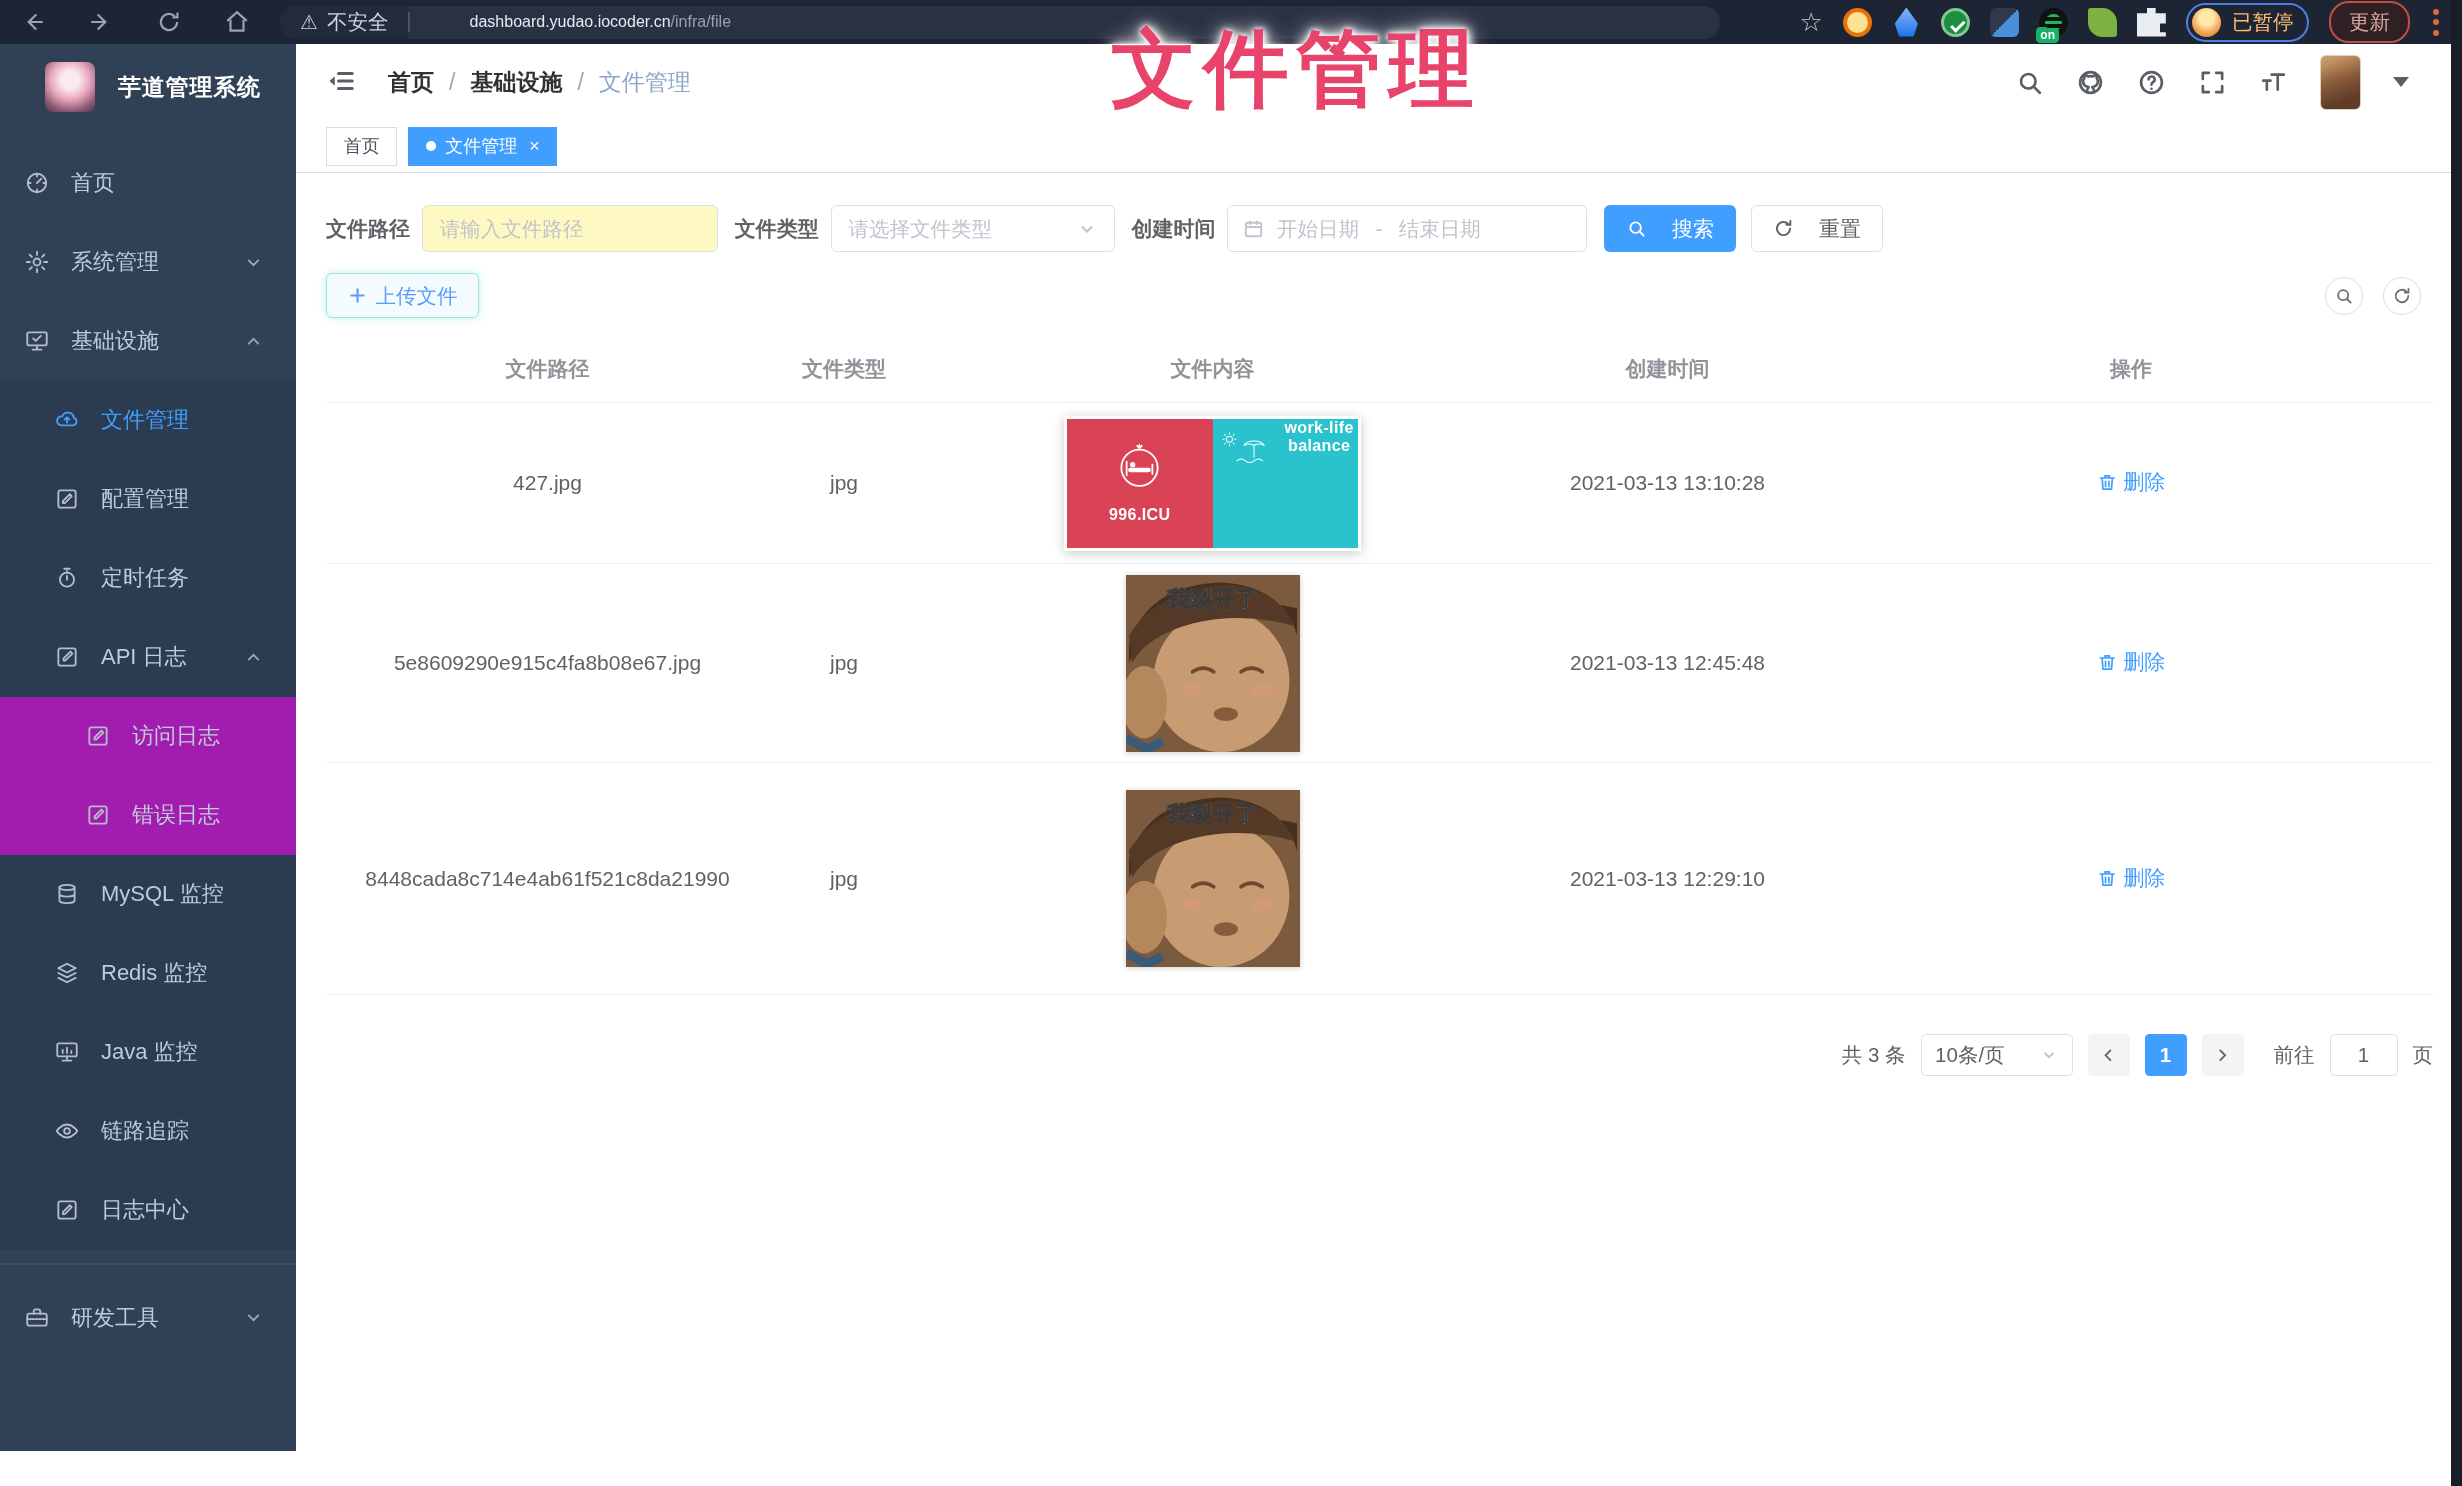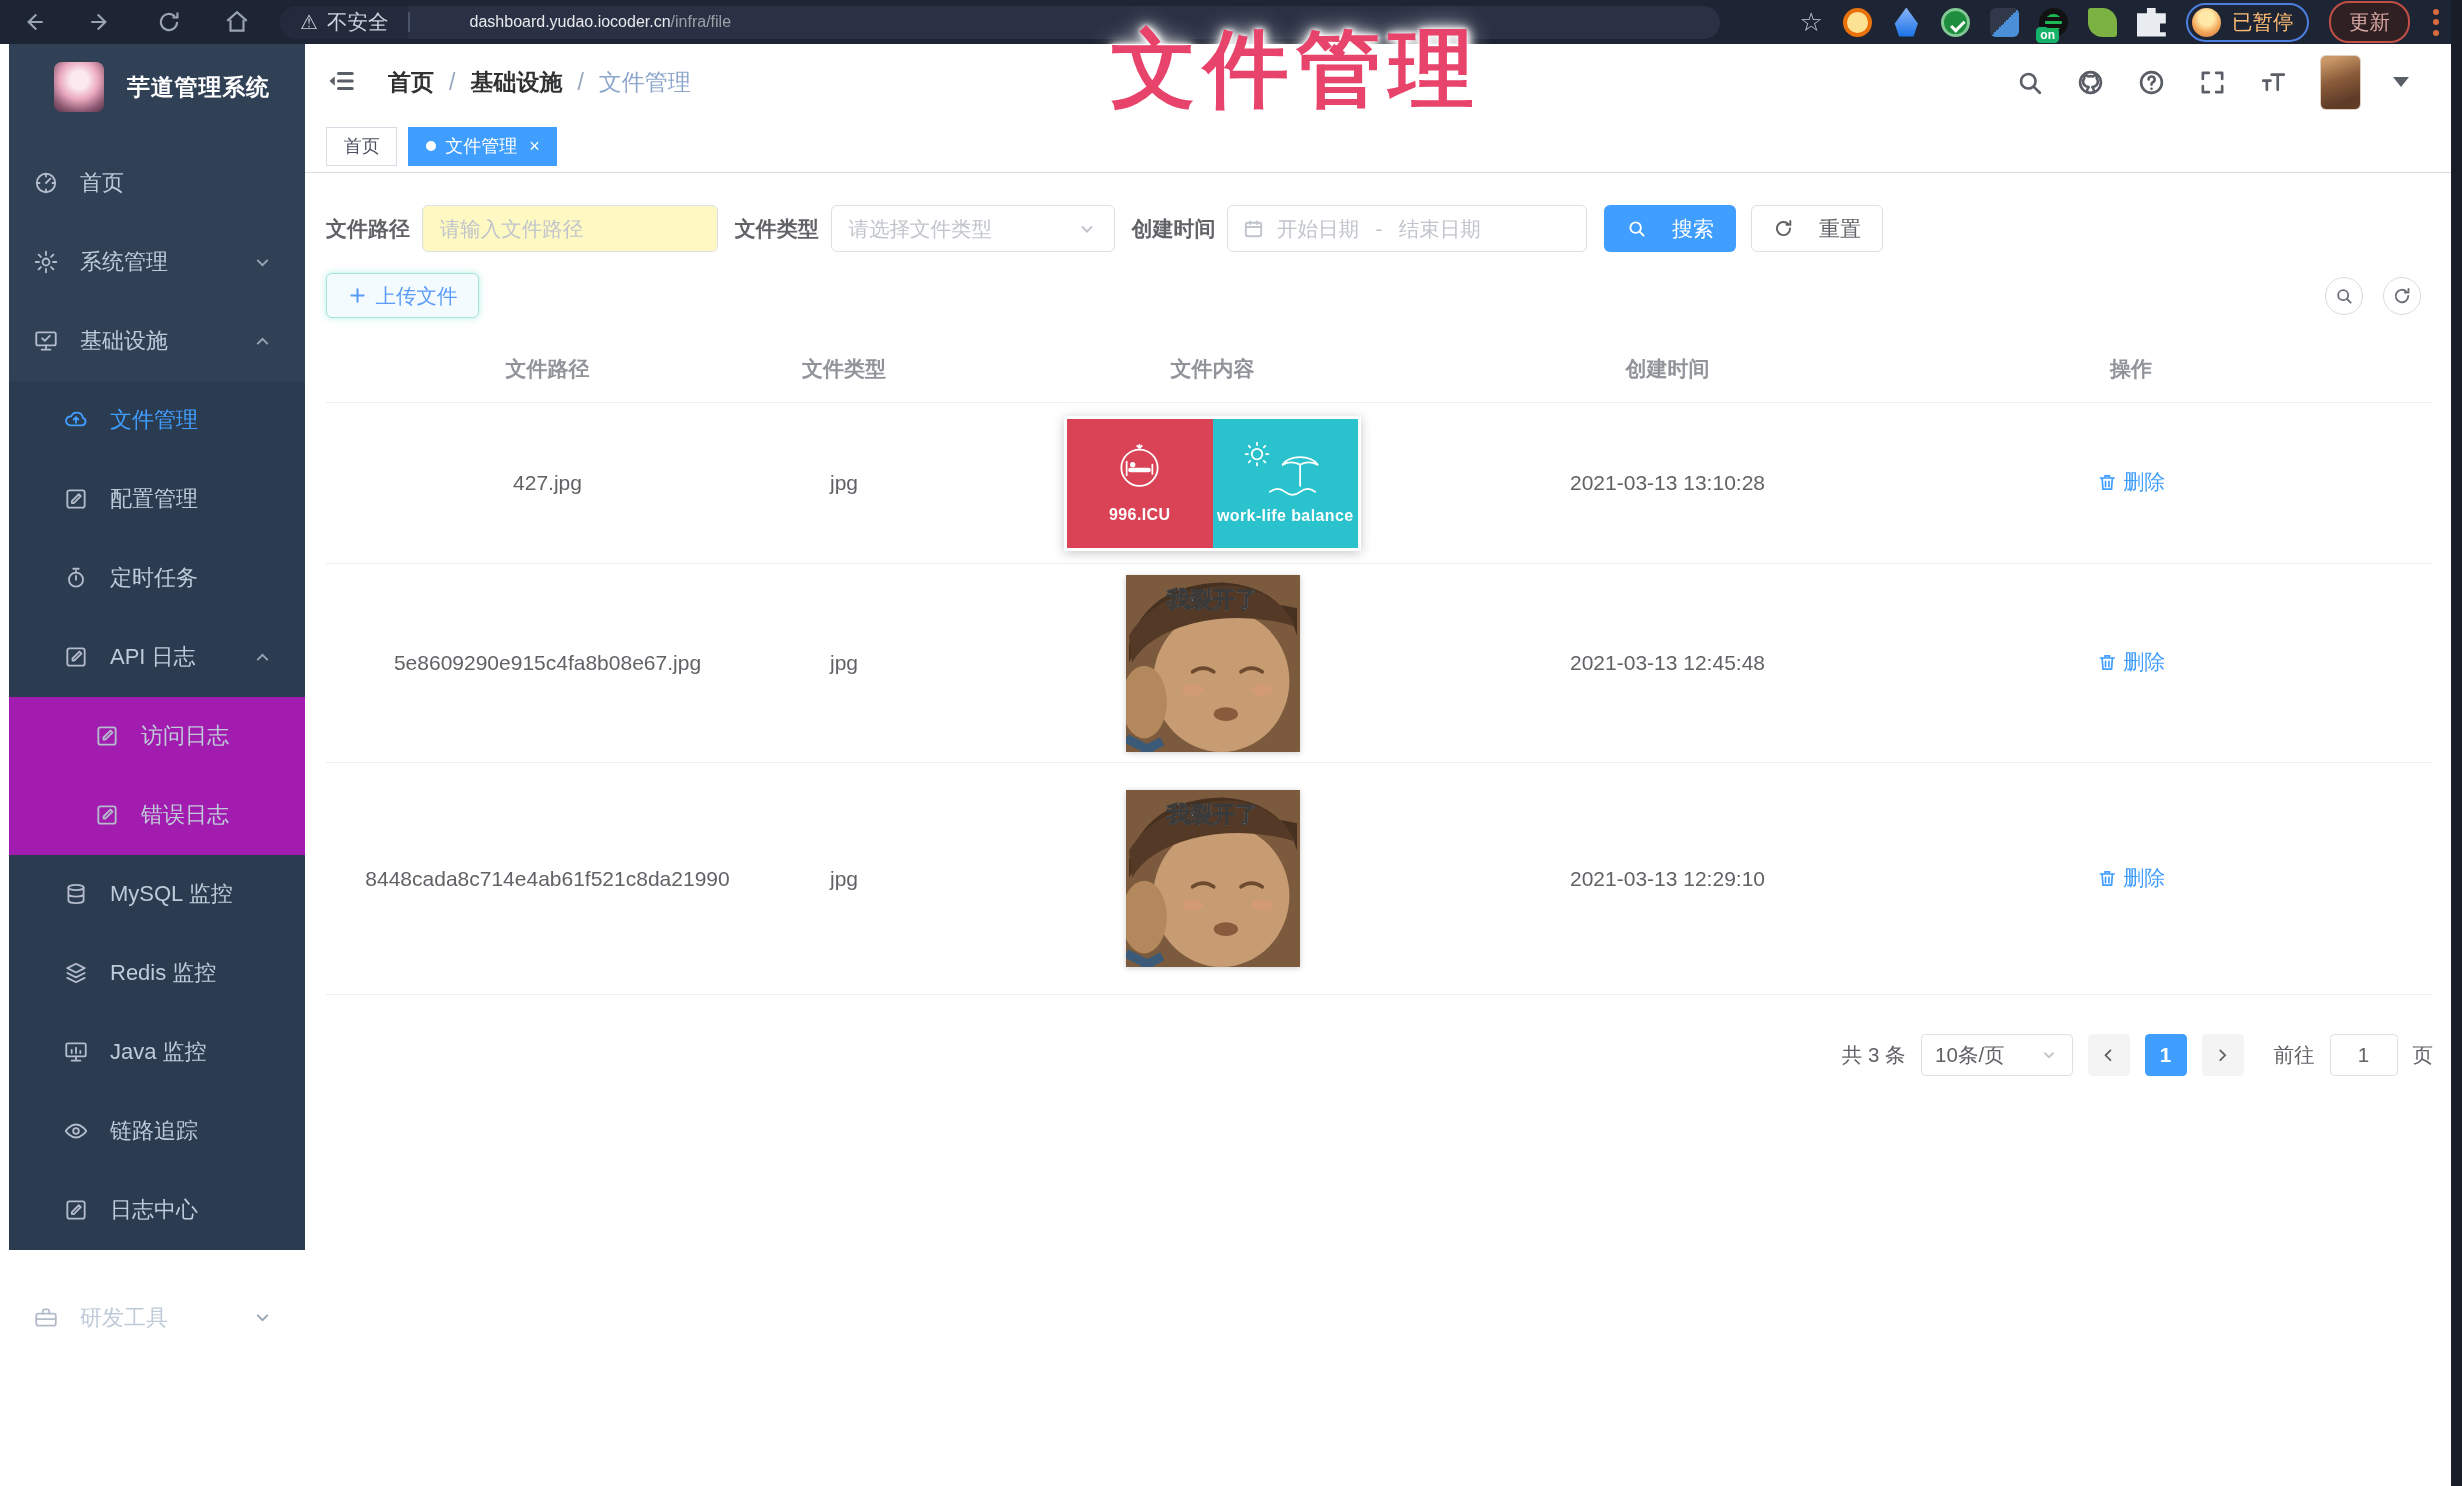--- a/index.html
+++ b/index.html
@@ -40,21 +40,21 @@
     border-radius:23px; padding:3px 13.6px 3px 4.5px; }
   .paused-avatar { width:29px; height:29px; border-radius:50%;
     background:radial-gradient(circle at 50% 35%,#ffe9a8 30%,#f2a65a 60%,#c96f3b); }
   .paused-label { color:#fdba74; font-size:20.5px; }
   .update-pill { border:2.3px solid #c24f45; background:#2f2023; color:#dba9a4;
     border-radius:20px; padding:5.3px 18px; font-size:20.5px; }
   .kebab { display:flex; flex-direction:column; gap:4.5px; padding:0 3px; }
   .kebab i { width:6px; height:6px; border-radius:50%; background:#d86a3e; }
 
   
-  .sidebar { position:absolute; left:9px; top:44px; width:296px; height:1206px; background:#304156; z-index:2; }
+  .sidebar { position:absolute; left:0; top:44px; width:296px; height:1407px; background:#304156; z-index:2; }
   .logo-row { display:flex; align-items:center; gap:23px; padding:18px 0 15px 45px; }
   .logo-avatar { width:50px; height:50px; border-radius:7.6px;
     background:radial-gradient(circle at 50% 36%,#fbe9ef 22%,#e9a8bd 48%,#8a5670 78%,#54344a); }
   .logo-title { color:#fff; font-size:23px; font-weight:bold; letter-spacing:0.8px; }
   .menu { margin-top:16.7px; }
   .mi { height:79px; display:flex; align-items:center; gap:21px; padding-left:24px;
     color:#bfcbd9; font-size:22px; cursor:pointer; position:relative; }
   .mi svg.ic { width:26px; height:26px; stroke:#b4bccc; stroke-width:1.7; fill:none;
     stroke-linecap:round; stroke-linejoin:round; flex:0 0 auto; }
   .mi .chev { position:absolute; right:32px; width:21px; height:21px; stroke:#9aa5b5; stroke-width:2.2; fill:none; }
@@ -138,22 +138,22 @@
   .row-1 { height:161px; } .row-2 { height:199px; } .row-3 { height:232px; }
   .cell-img { display:flex; justify-content:center; align-items:center; }
   .del-link { color:var(--accent,#409eff); display:inline-flex; align-items:center; gap:6px; cursor:pointer; }
   .del-link svg { width:20.5px; height:20.5px; stroke:var(--accent,#409eff); stroke-width:2; fill:none; stroke-linecap:round; }
 
   
   .banner996 { width:297px; height:135px; background:#fff; border:3px solid #fff;
     box-shadow:0 1.5px 10.6px rgba(0,0,0,.22); display:flex; }
   .b-left { width:50%; background:var(--banner-left-bg,#da4255); display:flex; flex-direction:column;
     align-items:center; justify-content:center; gap:4.5px; }
-  .b-right { width:50%; background:var(--banner-right-bg,#29c2cd); display:flex; flex-direction:column;
-    align-items:center; justify-content:center; gap:3px; }
+  .b-right { width:50%; background:var(--banner-right-bg,#29c2cd); display:flex; 
+    align-items:flex-start; justify-content:center; gap:3px; }
   .b-left svg, .b-right svg { stroke:#fff; fill:none; stroke-width:2.4; stroke-linecap:round; }
   .b-caption { color:#fff; font-size:16px; font-weight:bold; letter-spacing:0.4px; }
 
   
   .meme { width:174px; height:177px; box-shadow:0 0.8px 6px rgba(0,0,0,.2); }
   .meme svg { width:100%; height:100%; display:block; }
 
   
   .pager { margin-top:39px; display:flex; align-items:center; justify-content:flex-end;
     gap:15px; font-size:20.5px; color:#606266; padding-right:0; width:2107px; }

